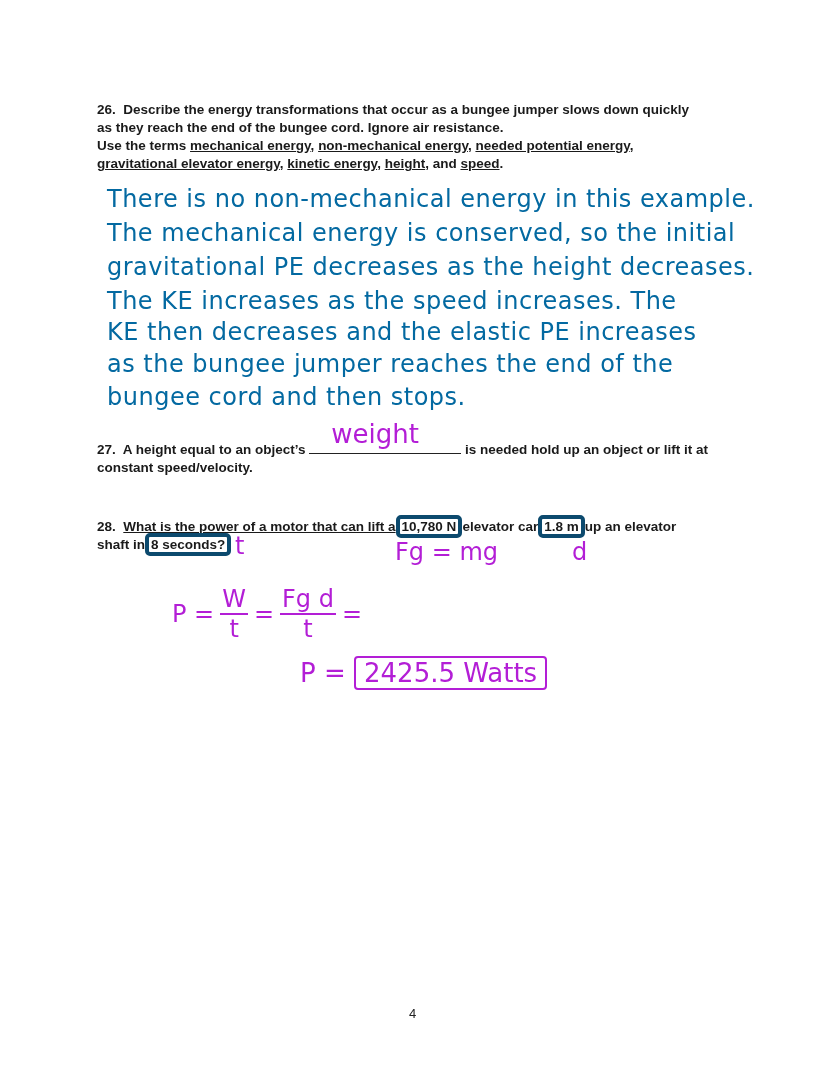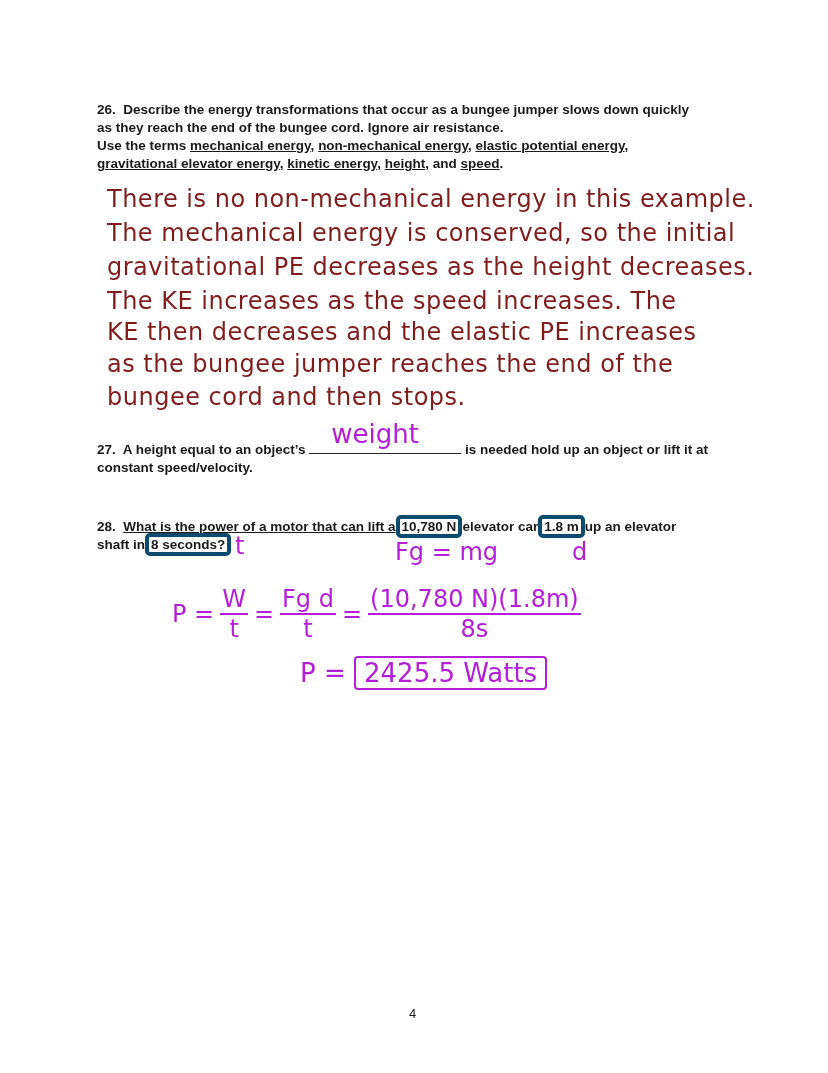--- a/index.html
+++ b/index.html
@@ -1,35 +1,35 @@
 <!DOCTYPE html>
 <html><head>
 <meta charset="utf-8">
 <style>
   html, body { margin: 0; padding: 0; background: #ffffff; }
   body { width: 828px; height: 1073px; position: relative; overflow: hidden; }
   .q { position: absolute; left: 97px; font-family: "Liberation Sans", sans-serif; font-weight: bold; font-size: 13.5px; line-height: 18px; color: #1a1a1a; }
   .u { text-decoration: underline; }
-  .hw { position: absolute; font-family: "DejaVu Sans", sans-serif; color: #7f1d1d; font-size: 24px; line-height: 32px; white-space: nowrap; letter-spacing: 0.5px; }
+  .hw { position: absolute; font-family: "DejaVu Sans", sans-serif; color: #0369a1; font-size: 24px; line-height: 32px; white-space: nowrap; letter-spacing: 0.5px; }
   .blank { display: inline-block; width: 152px; border-bottom: 1.5px solid #222; position: relative; height: 14px; vertical-align: baseline; }
   .blank .ans { position: absolute; left: 22px; top: -14px; font-family: "DejaVu Sans", sans-serif; font-weight: normal; font-size: 26px; color: #b31ed6; }
   .boxed { border: 4px solid #0c4a6e; border-radius: 5px; padding: 0 2px; }
   .pink { color: #b31ed6; font-family: "DejaVu Sans", sans-serif; position: absolute; white-space: nowrap; }
   .frac { display: inline-flex; flex-direction: column; align-items: center; vertical-align: middle; }
   .frac .num { border-bottom: 2px solid #b31ed6; padding: 0 2px; }
   .result-box { border: 2px solid #b31ed6; border-radius: 4px; padding: 0 8px; }
   .page-num { position: absolute; left: 409px; top: 1006px; font-family: "Liberation Sans", sans-serif; font-size: 13px; color: #222; }
 </style>
 </head>
 <body>
 
 <div class="q" style="top:101px;">
   <div><span>26.</span>&nbsp; <span>Describe the energy transformations that occur as a bungee jumper slows down quickly</span></div>
   <div>as they reach the end of the bungee cord.  Ignore air resistance.</div>
-  <div><span>Use the terms </span><span class="u">mechanical energy</span>, <span class="u">non-mechanical energy</span>, <span class="u">elastic potential energy</span>,</div>
+  <div><span>Use the terms </span><span class="u">mechanical energy</span>, <span class="u">non-mechanical energy</span>, <span class="u">needed potential energy</span>,</div>
   <div><span class="u">gravitational elevator energy</span>, <span class="u">kinetic energy</span>, <span class="u">height</span>, <span>and</span> <span class="u">speed</span>.</div>
 </div>
 
 <div>
   <div class="hw" style="left:107px; top:183px;">There is no non-mechanical energy in this example.</div>
   <div class="hw" style="left:107px; top:217px;">The mechanical energy is conserved, so the initial</div>
   <div class="hw" style="left:107px; top:251px;">gravitational PE decreases as the height decreases.</div>
   <div class="hw" style="left:107px; top:285px;">The KE increases as the speed increases. The</div>
   <div class="hw" style="left:107px; top:316px;">KE then decreases and the elastic PE increases</div>
   <div class="hw" style="left:107px; top:348px;">as the bungee jumper reaches the end of the</div>
@@ -55,24 +55,20 @@
   <span class="frac">
       <span class="num">W</span>
       <span>t</span>
     </span>
   <span>=</span>
   <span class="frac">
       <span class="num">Fg d</span>
       <span>t</span>
     </span>
   <span>=</span>
-  <span class="frac">
-      <span class="num">(10,780 N)(1.8m)</span>
-      <span>8s</span>
-    </span>
 </div>
 
 <div class="pink" style="left:300px; top:658px; font-size:26px;">
   <span>P =</span>
   <span class="result-box">2425.5 Watts</span>
 </div>
 
 <div class="page-num">4</div>
 
 </body></html>

